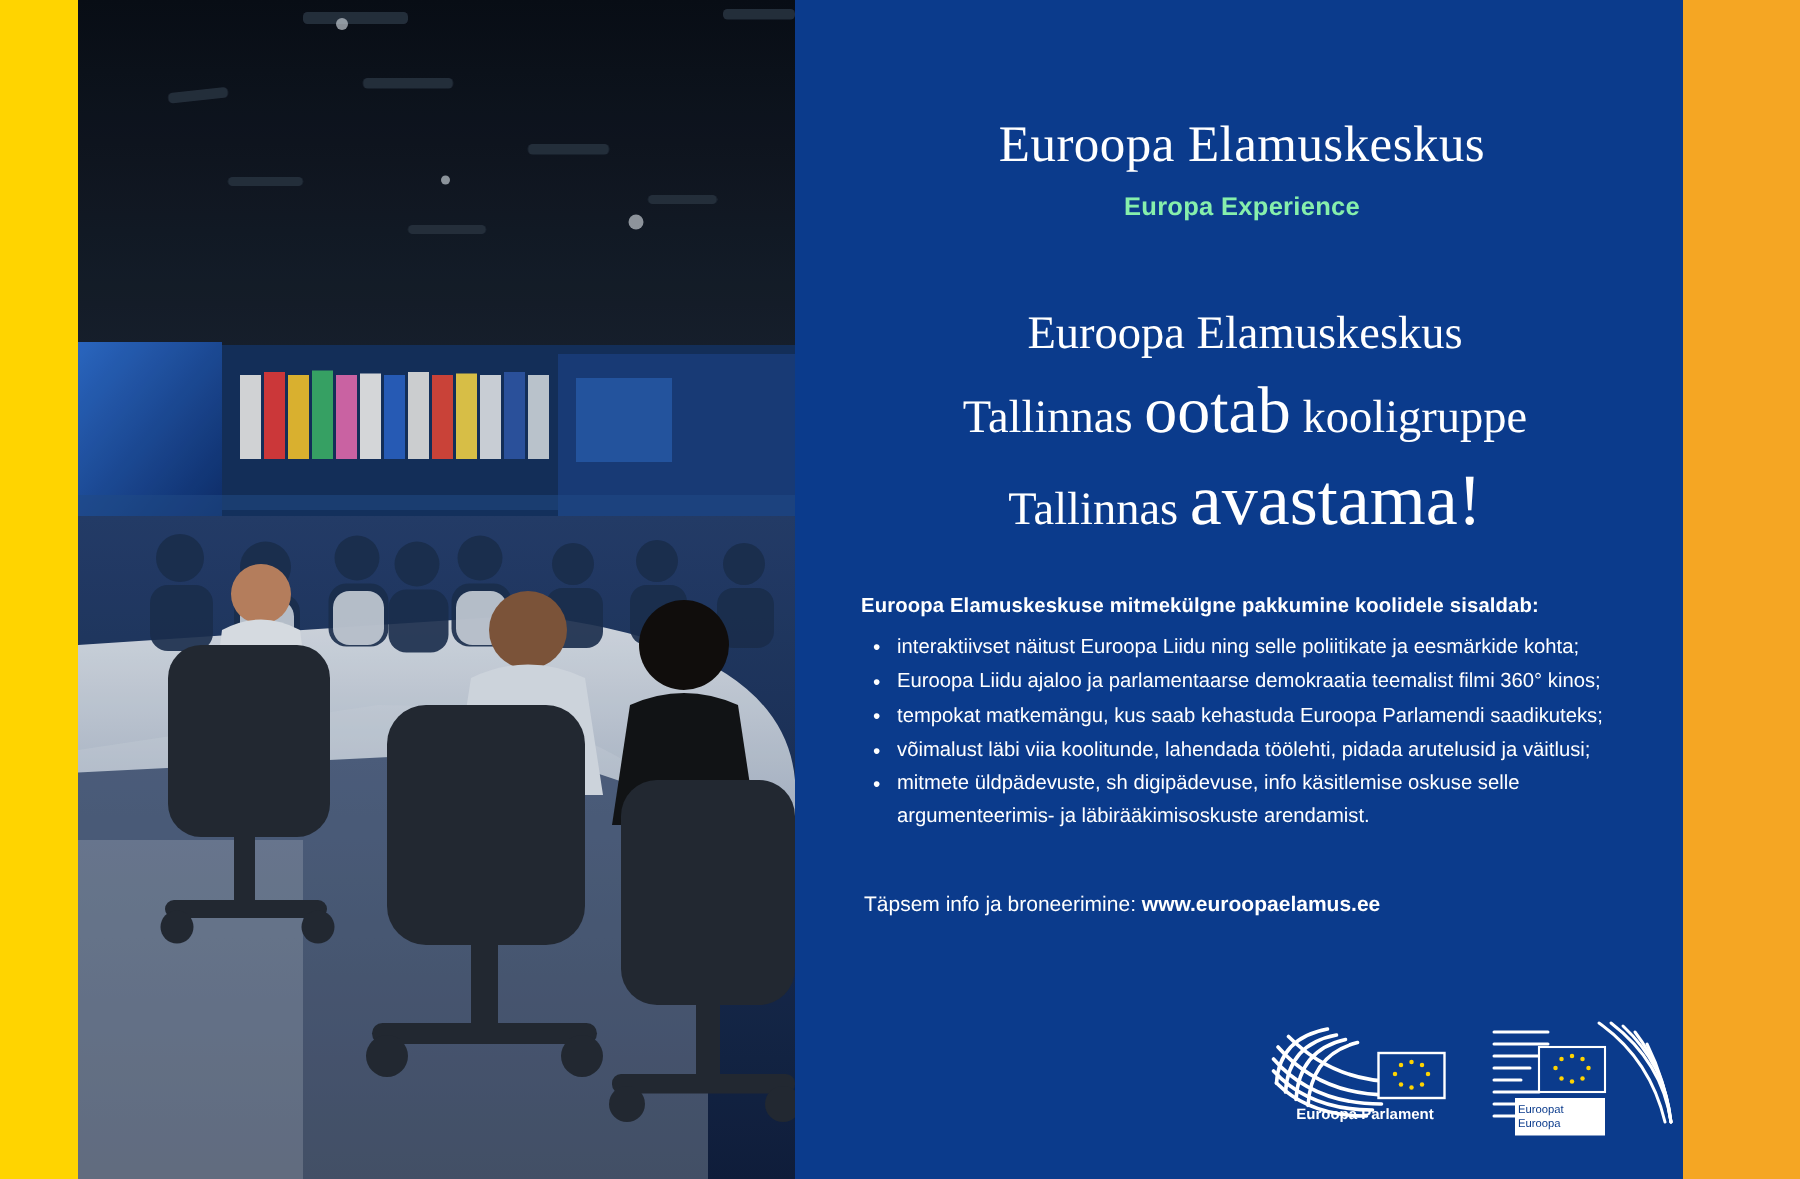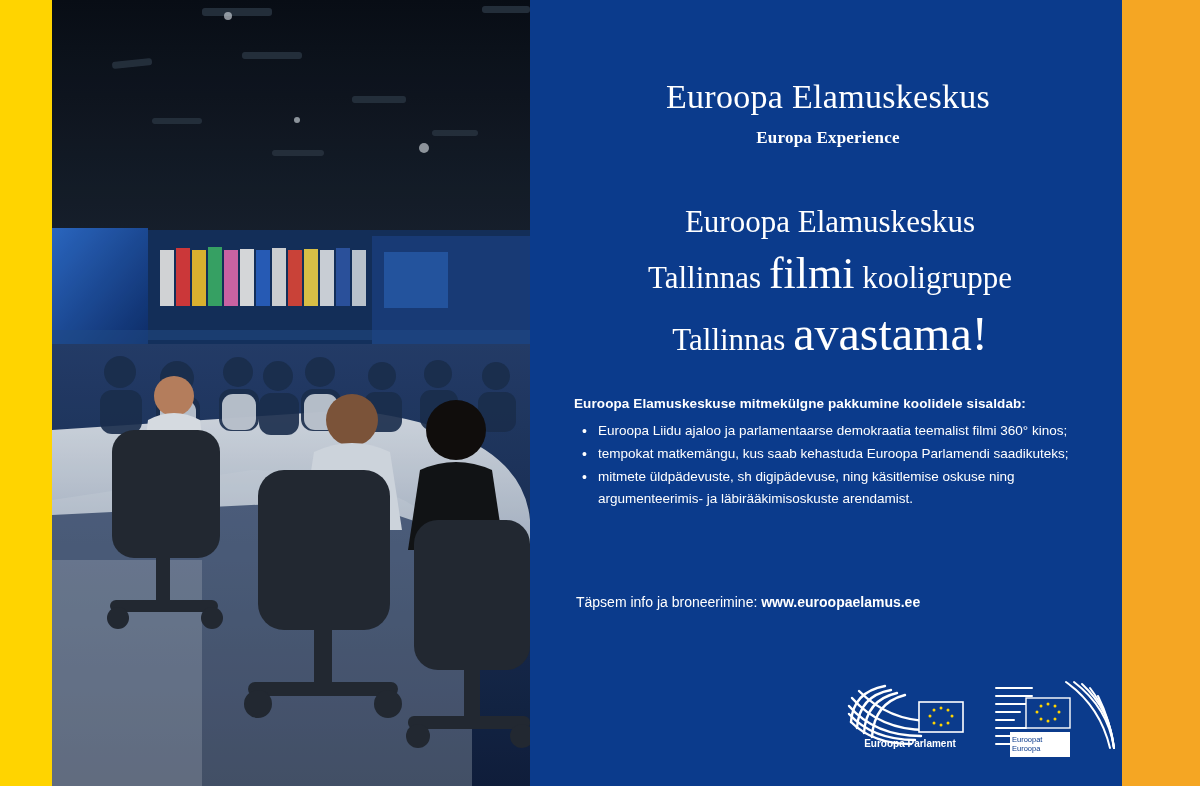--- a/index.html
+++ b/index.html
@@ -62,22 +62,22 @@
     color: #ffffff;
     font-family: "Liberation Serif", serif;
     font-size: 34px;
     letter-spacing: 0.3px;
   }
   .brand-sub {
     position: absolute;
     left: 48px; top: 128px;
     width: 500px;
     text-align: center;
-    color: #ffffff;
-    font-family: Liberation Serif, serif;
+    color: #86efac;
+    font-family: Liberation Sans, sans-serif;
     font-size: 17px;
     font-weight: bold;
     letter-spacing: 0.2px;
   }
 
   .headline {
     position: absolute;
     left: 30px; top: 205px;
     width: 540px;
     color: #ffffff;
@@ -307,30 +307,32 @@
     </svg>
   </div>
 
   <div class="panel">
 
     <div class="brand-title">Euroopa Elamuskeskus</div>
     <div class="brand-sub">Europa Experience</div>
 
     <div class="headline">
       <div class="hl-line l1">Euroopa Elamuskeskus</div>
-      <div class="hl-line l2"><span>Tallinnas </span><span class="hl-big">filmi</span><span> kooligruppe</span></div>
+      <div class="hl-line l2"><span>Tallinnas </span><span class="hl-big">ootab</span><span> kooligruppe</span></div>
       <div class="hl-line l3"><span>Tallinnas </span><span class="hl-bigger">avastama!</span></div>
     </div>
 
     <div class="lead">Euroopa Elamuskeskuse mitmekülgne pakkumine koolidele sisaldab:</div>
 
     <ul class="bullets">
+      <li>interaktiivset näitust Euroopa Liidu ning selle poliitikate ja eesmärkide kohta;</li>
       <li>Euroopa Liidu ajaloo ja parlamentaarse demokraatia teemalist filmi 360° kinos;</li>
       <li>tempokat matkemängu, kus saab kehastuda Euroopa Parlamendi saadikuteks;</li>
-      <li>mitmete üldpädevuste, sh digipädevuse, ning käsitlemise oskuse ning argumenteerimis- ja läbirääkimisoskuste arendamist.</li>
+      <li>võimalust läbi viia koolitunde, lahendada töölehti, pidada arutelusid ja väitlusi;</li>
+      <li>mitmete üldpädevuste, sh digipädevuse, info käsitlemise oskuse selle argumenteerimis- ja läbirääkimisoskuste arendamist.</li>
     </ul>
 
     <div class="footer-note">
       <span>Täpsem info ja broneerimine: </span><span class="url">www.euroopaelamus.ee</span>
     </div>
 
     <div class="logo-ep">
       <svg width="130" height="86" viewBox="0 0 130 86" xmlns="http://www.w3.org/2000/svg" aria-hidden="true">
         <g fill="none" stroke="#ffffff" stroke-width="2.4" stroke-linecap="round">
           <path d="M6 46 q2 -30 34 -36"></path>

